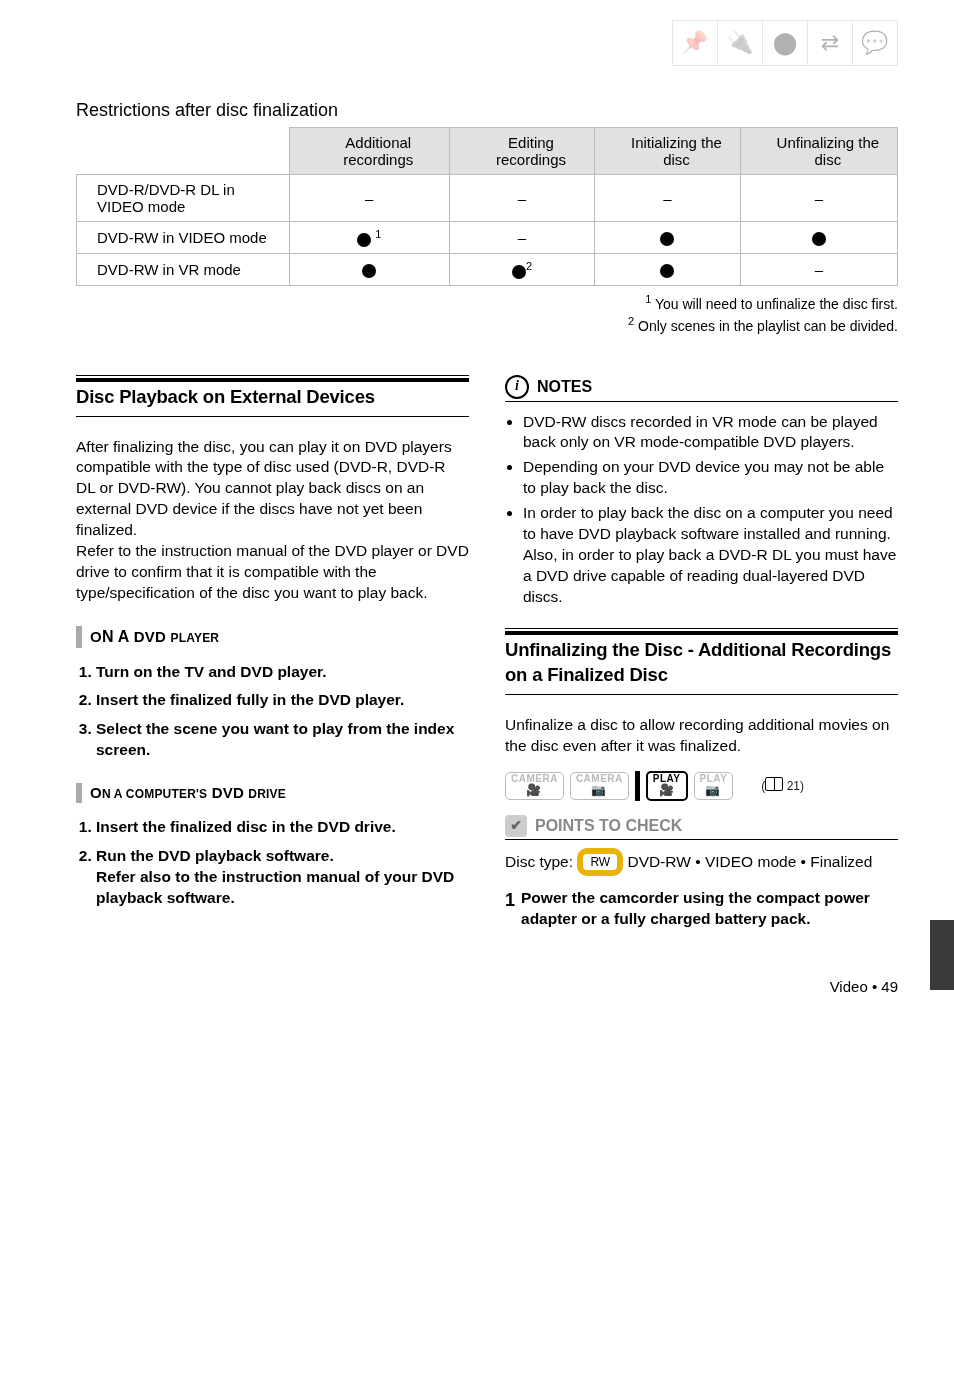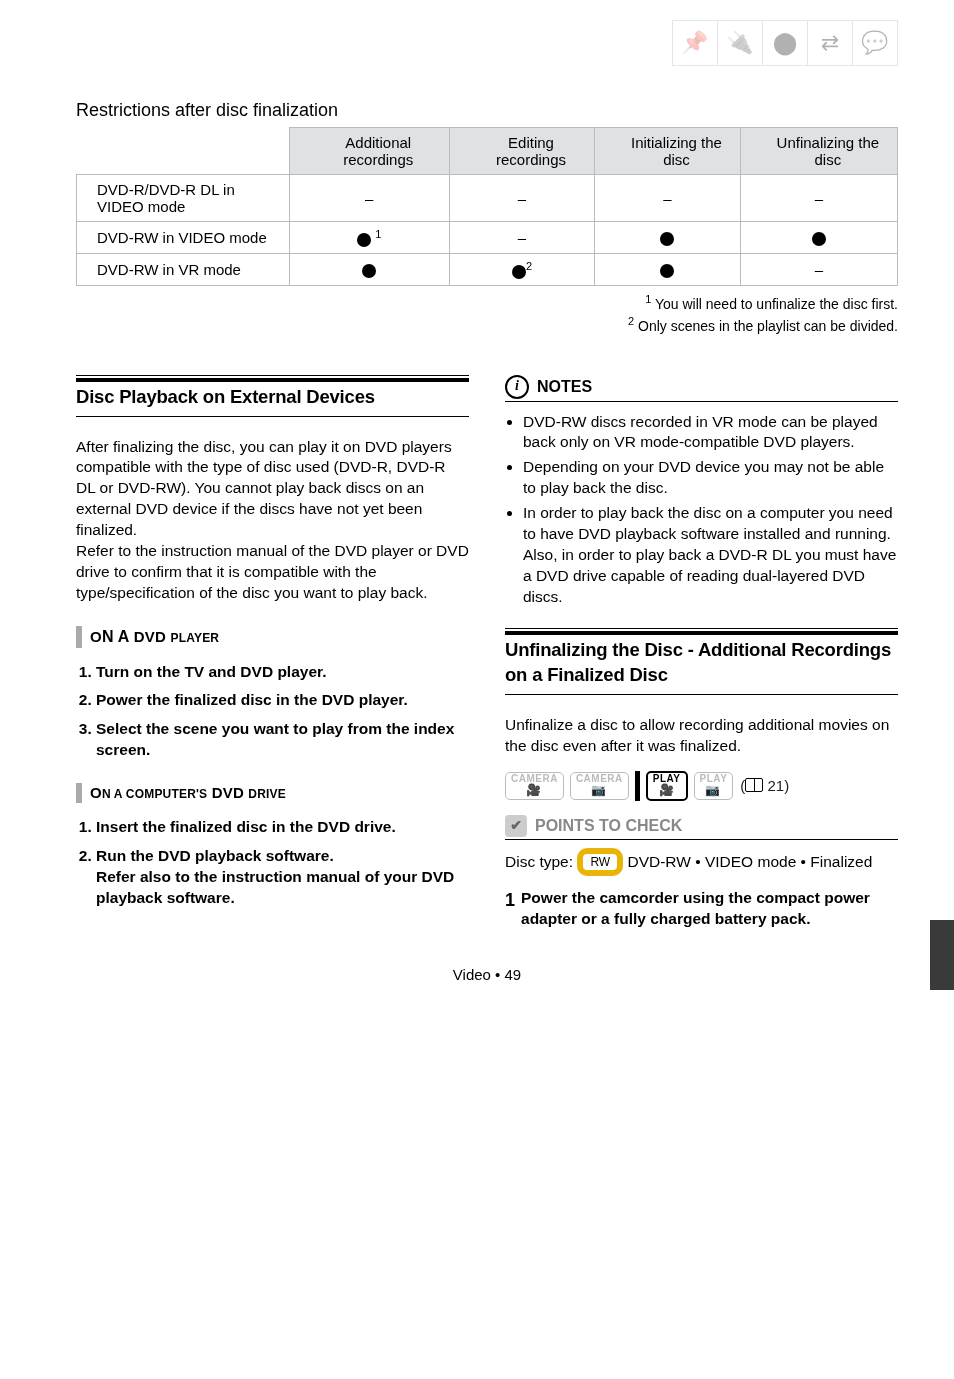--- a/index.html
+++ b/index.html
@@ -195,23 +195,23 @@
     border: 2px solid #000;
     color: #000;
   }
   .mode-box .sym { font-size: 12px; display:block; }
   .divider {
     width: 5px;
     background: #000;
     height: 30px;
   }
   .ref {
-    font-size: 15px;
+    font-size: 12px;
     color: #222;
-    margin-left: 1px;
+    margin-left: 22px;
   }
   .book-icon {
     display:inline-block;
     width:16px; height:12px;
     border:1px solid #000;
     border-radius:2px;
     position:relative;
     vertical-align: -1px;
   }
   .book-icon::before {
@@ -254,23 +254,23 @@
     font-size: 18px;
     margin-right: 6px;
   }
   .step-block {
     display: flex;
     align-items: flex-start;
     margin-top: 12px;
   }
   .step-block .txt { font-weight: bold; line-height:1.35; }
   .footer {
-    text-align: center;
+    text-align: right;
     font-size: 15px;
-    margin-top: 36px;
+    margin-top: 48px;
     font-family: "Helvetica Neue", Arial, sans-serif;
     font-stretch: condensed;
   }
   .side-tab {
     position: absolute;
     right: 0;
     top: 920px;
     width: 24px;
     height: 70px;
     background: #3a3a3a;
@@ -338,21 +338,21 @@
     <div class="col">
       <div style="border-top:1px solid #000; padding-top:1px; margin-bottom:1px;"></div>
       <h2 class="h2">Disc Playback on External Devices</h2>
 
       <div style="white-space:pre-line;">After finalizing the disc, you can play it on DVD players compatible with the type of disc used (DVD-R, DVD-R DL or DVD-RW). You cannot play back discs on an external DVD device if the discs have not yet been finalized.
 Refer to the instruction manual of the DVD player or DVD drive to confirm that it is compatible with the type/specification of the disc you want to play back.</div>
 
       <div class="subhead">O<span style="font-size:16px;">N A</span> DVD <span style="font-size:12px;">PLAYER</span></div>
       <ol class="steps">
         <li>Turn on the TV and DVD player.</li>
-        <li>Power the finalized disc in the DVD player.</li>
+        <li>Insert the finalized fully in the DVD player.</li>
         <li>Select the scene you want to play from the index screen.</li>
       </ol>
 
       <div class="subhead">O<span style="font-size:12px;">N A COMPUTER'S</span> DVD <span style="font-size:12px;">DRIVE</span></div>
       <ol class="steps">
         <li><span>Insert the finalized disc in the DVD drive.</span></li>
         <li><span>Run the DVD playback software.</span>
           <span class="sub">Refer also to the instruction manual of your DVD playback software.</span>
         </li>
       </ol>

